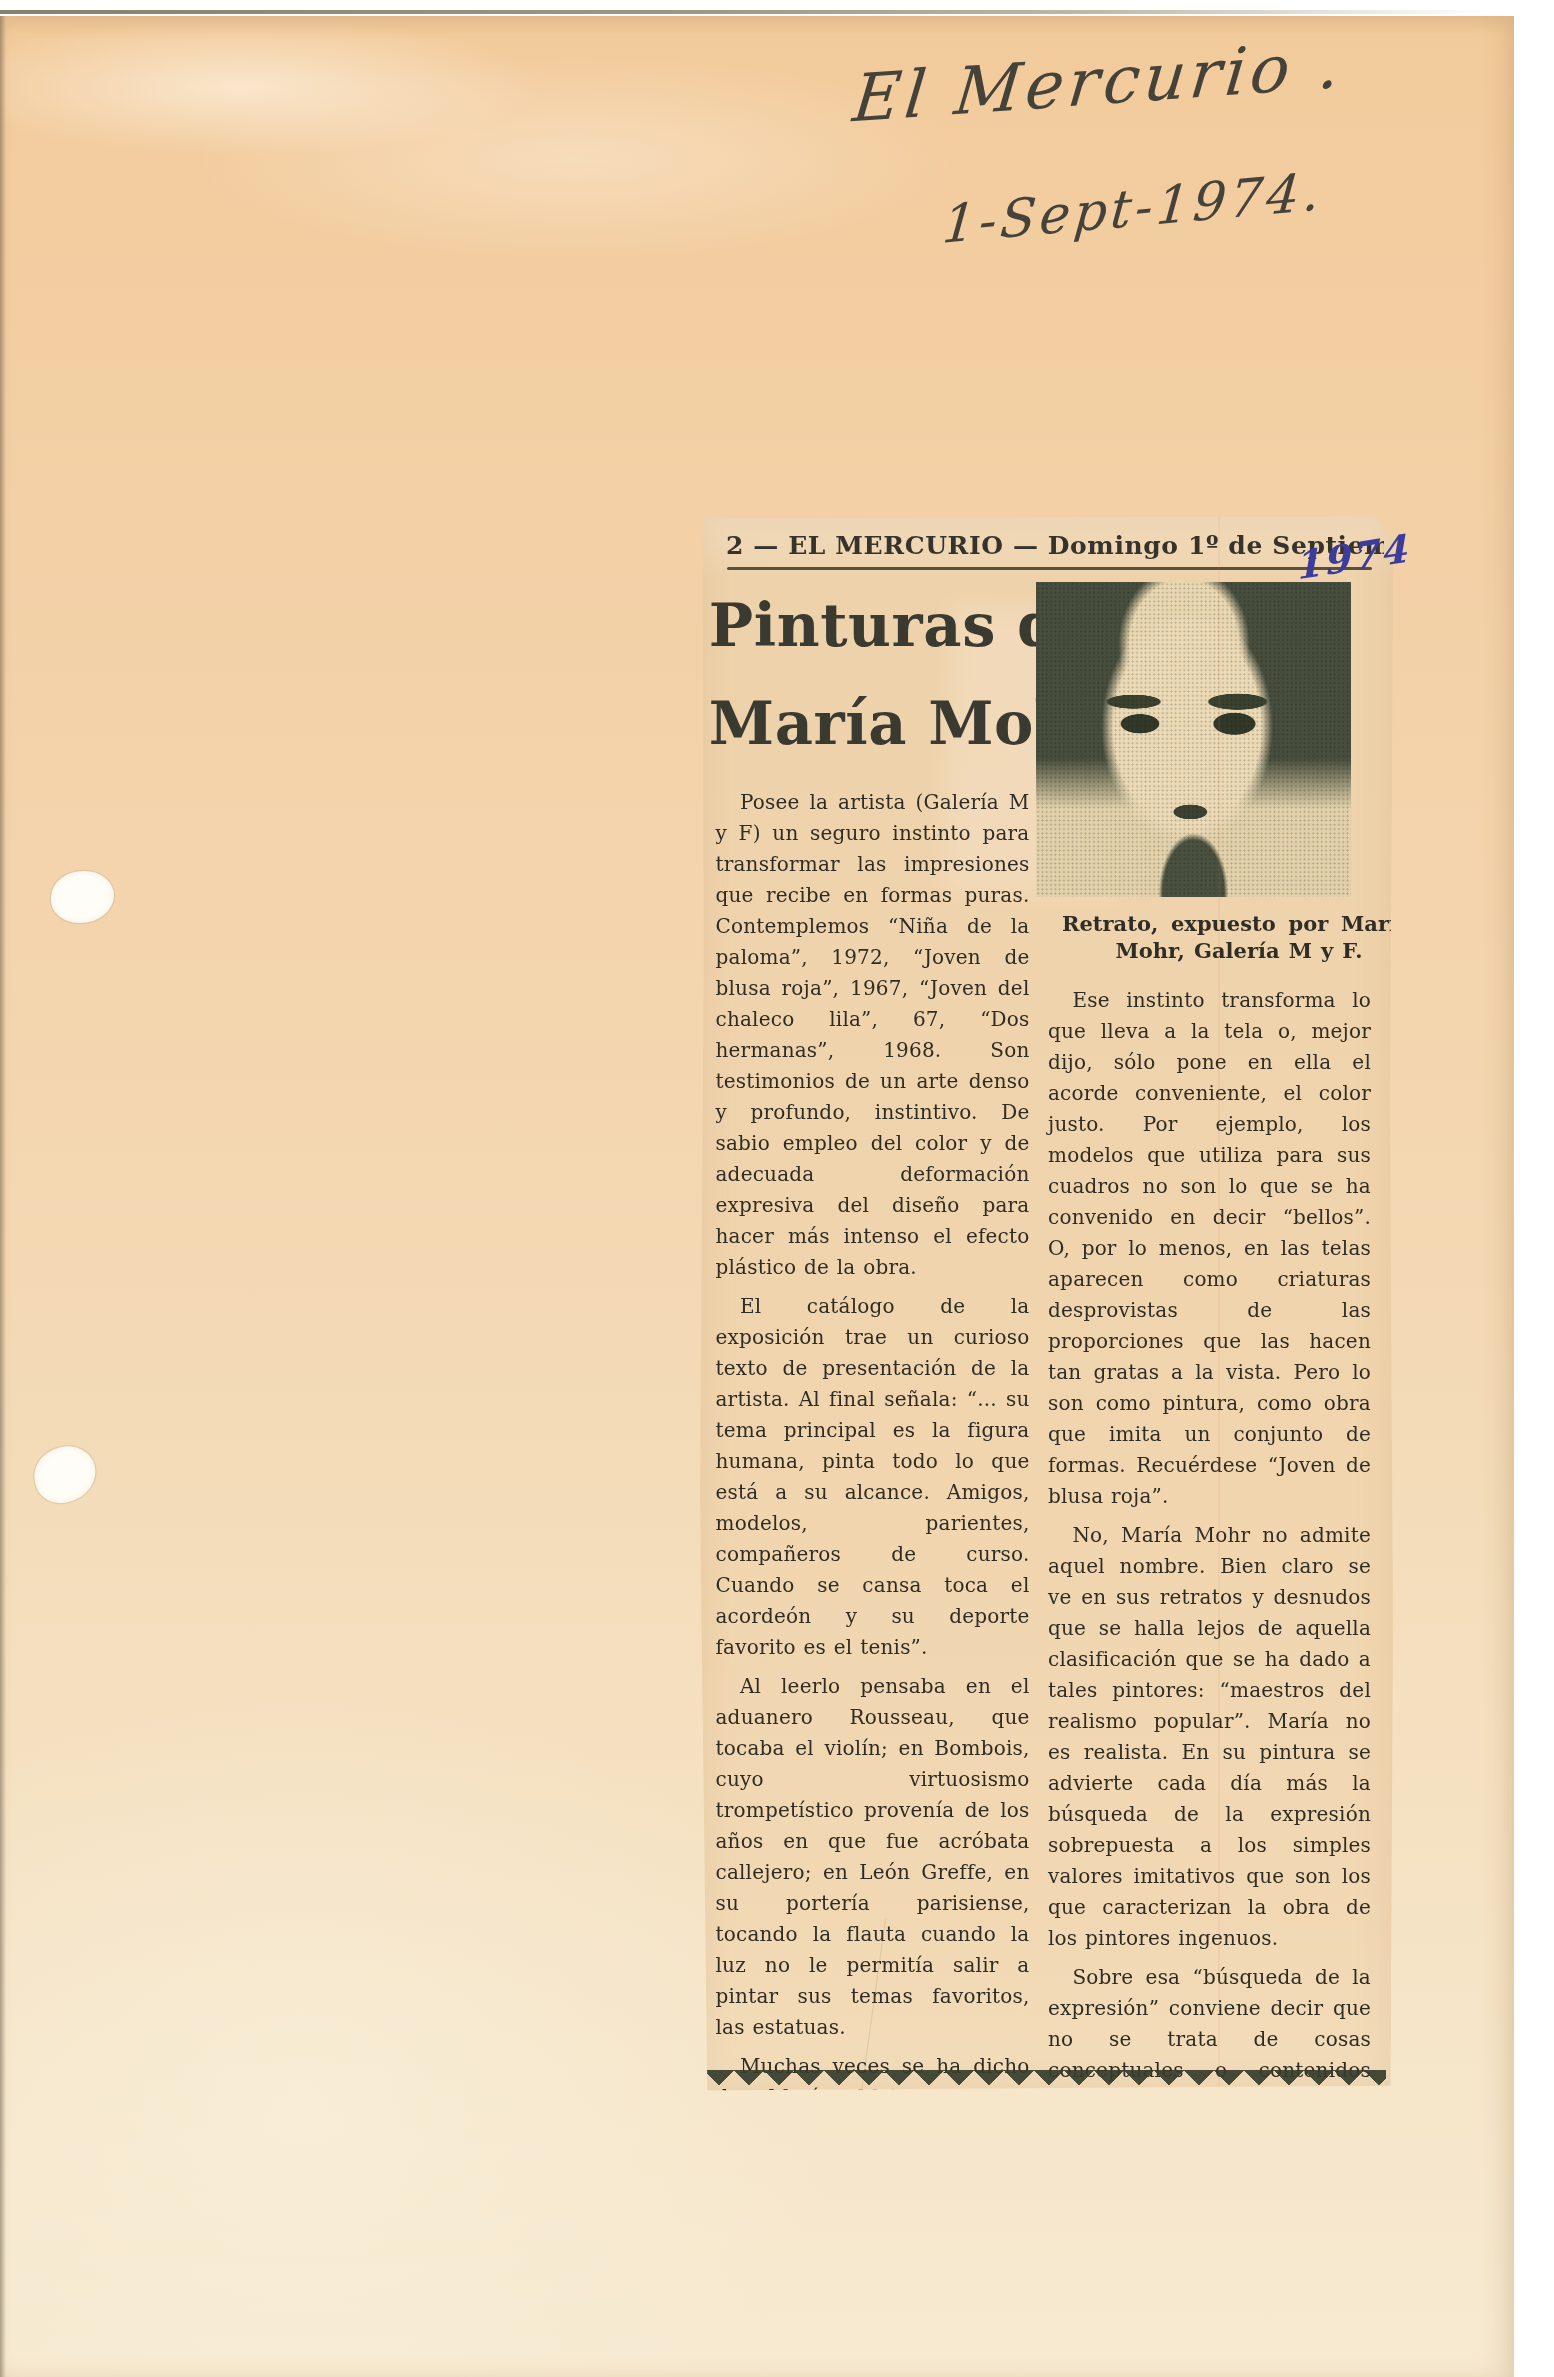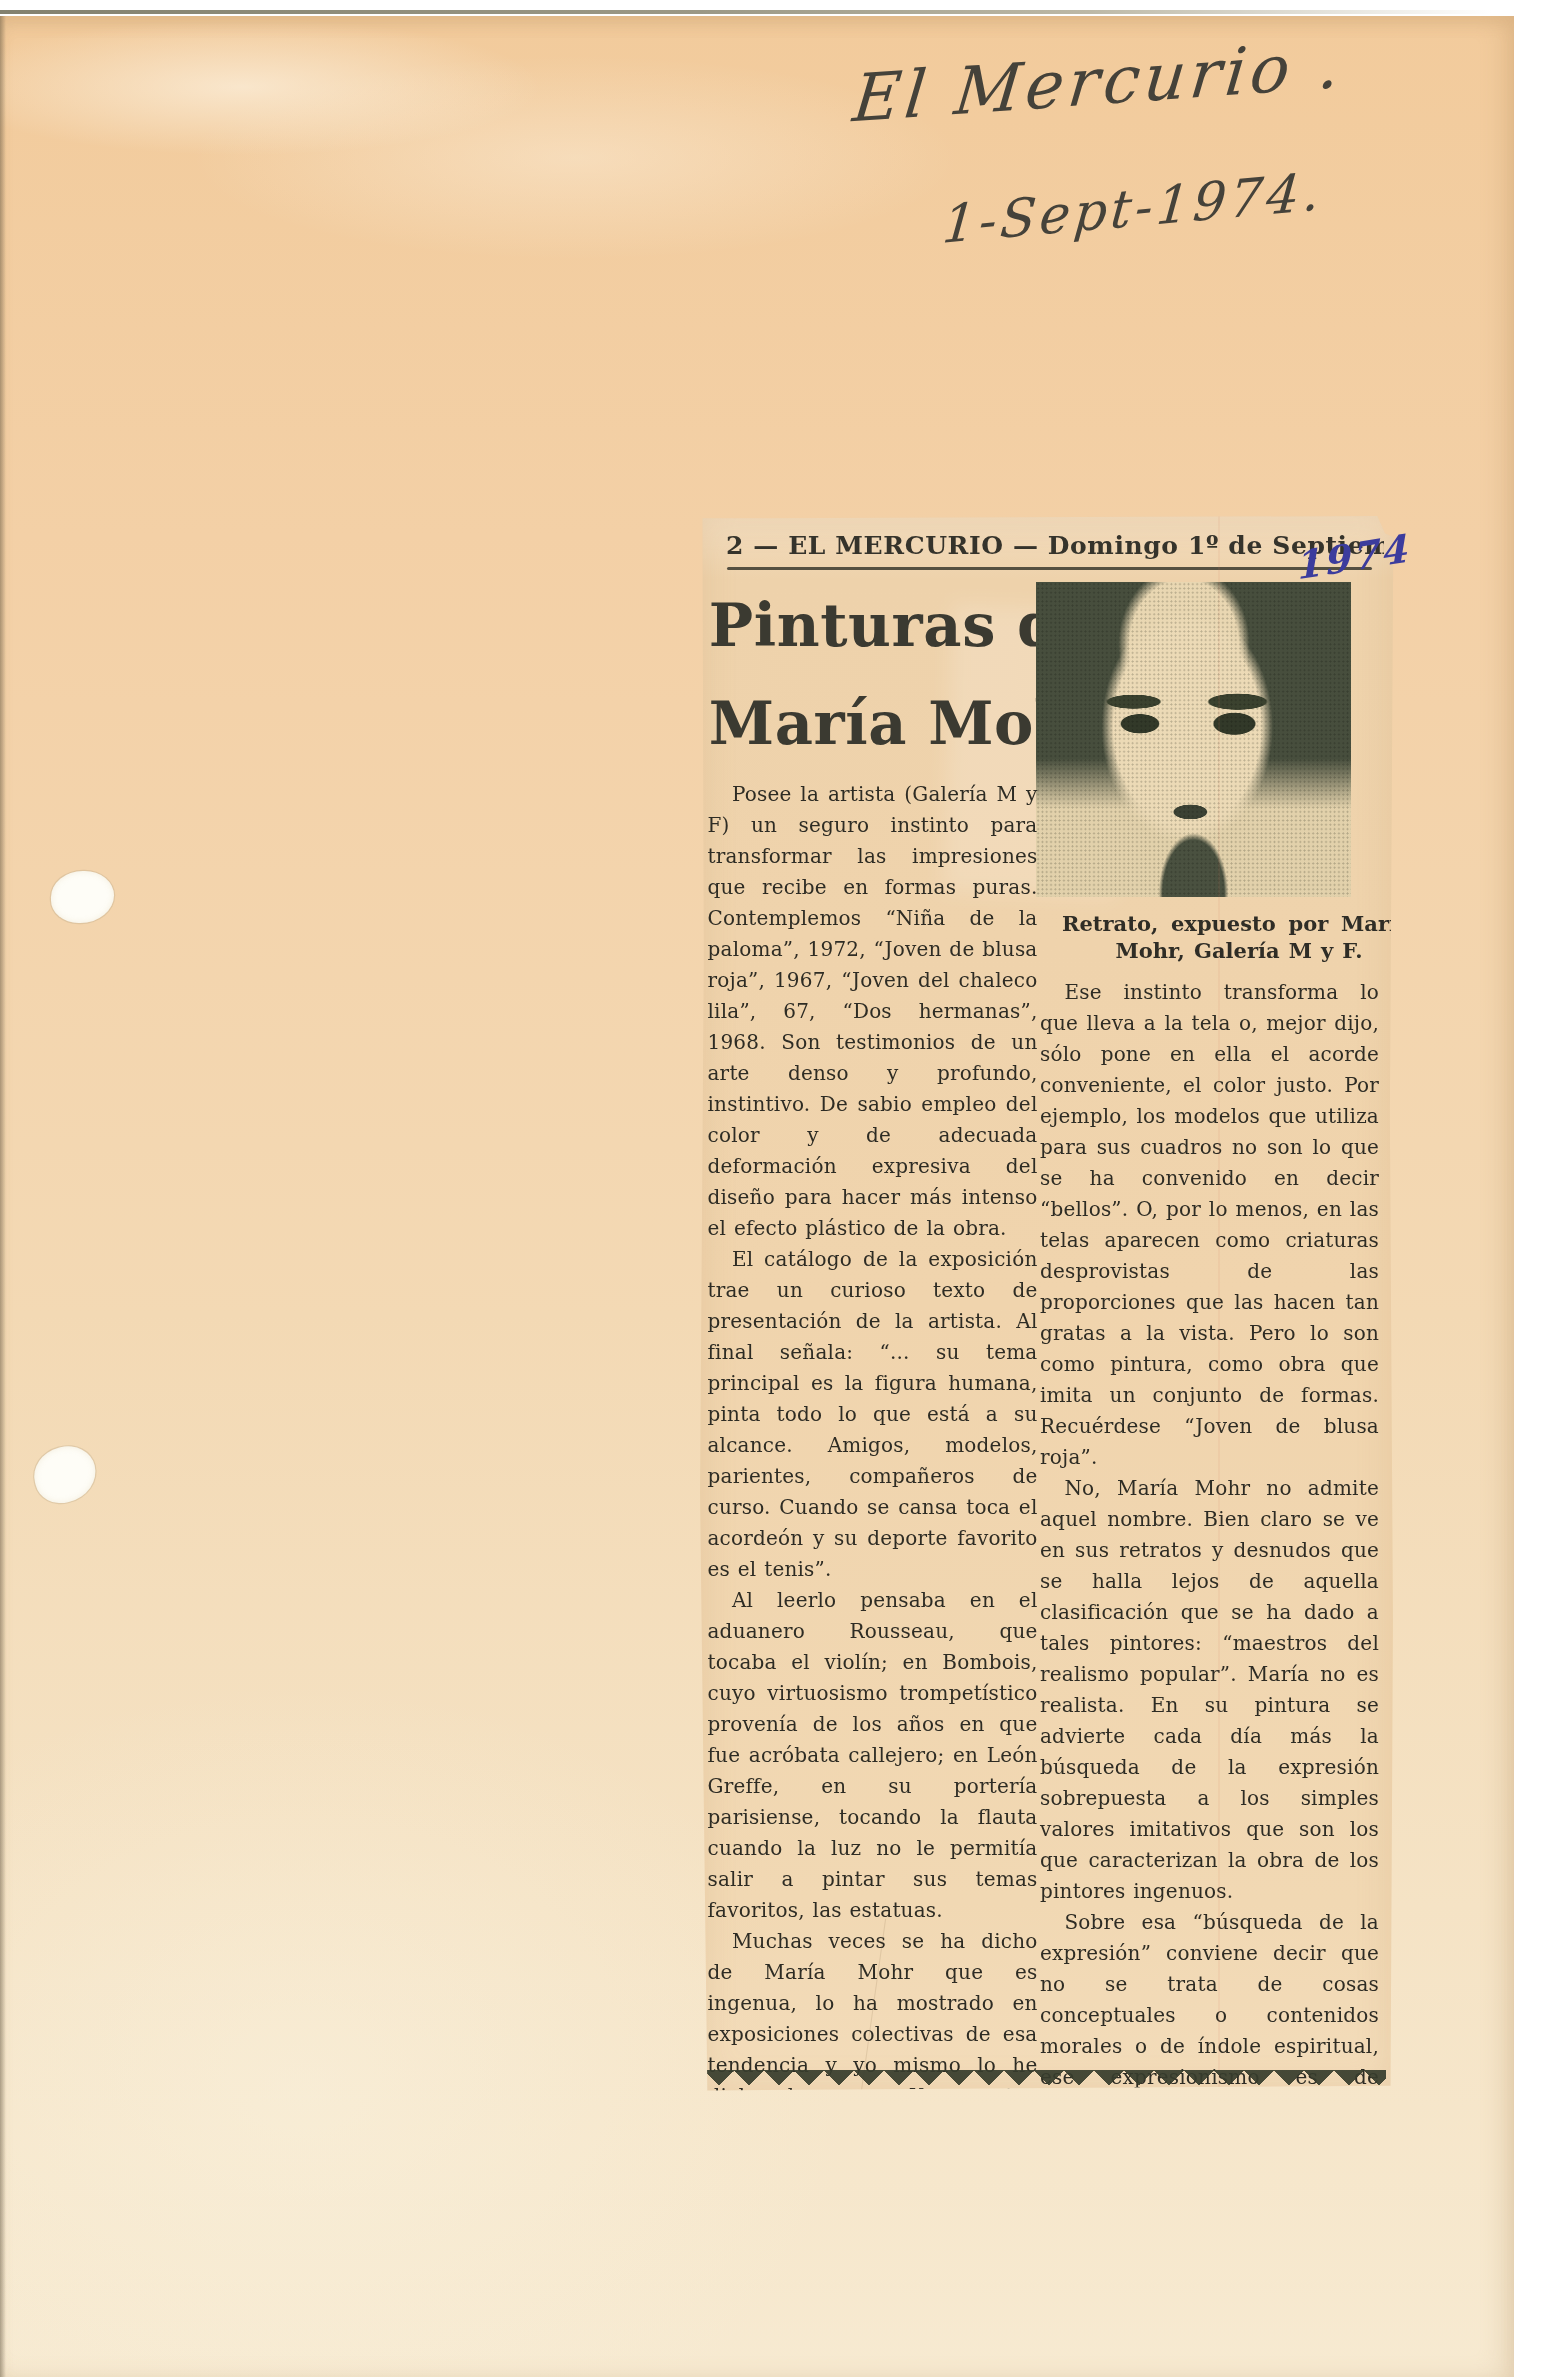--- a/index.html
+++ b/index.html
@@ -102,21 +102,21 @@
     position:absolute;left:334px;top:394px;width:354px;
     font-size:21px;font-weight:bold;line-height:27px;color:#2f2d26;margin-left:29px;
   }
   .caption .cap-l1{word-spacing:5.5px;white-space:nowrap;}
   .caption .cap-l2{word-spacing:1.8px;white-space:nowrap;text-align:center;}
 
   .col{
     position:absolute;font-size:20px;line-height:31px;color:#2e2c24;
     text-align:justify;word-spacing:1.2px;letter-spacing:0.2px;
   }
-  .col p{margin:0;text-indent:24.4px;}
+  .col p{margin:8px;text-indent:24.4px;}
   .col p.no-indent{text-indent:0;}
   .col-1{left:8.5px;top:263px;width:330px;}
   .col-2{left:341px;top:461px;width:339px;}
   .zigzag{
     position:absolute;left:4.9px;right:8.5px;bottom:7.3px;height:15.2px;
     background:conic-gradient(from 315deg at 50% 100%, rgba(54,60,44,.92) 90deg, rgba(0,0,0,0) 0);
     background-size:30px 15.2px;background-repeat:repeat-x;background-position:left bottom;
   }
   .crease-v1{
     position:absolute;left:519px;top:0;width:1.8px;height:100%;

